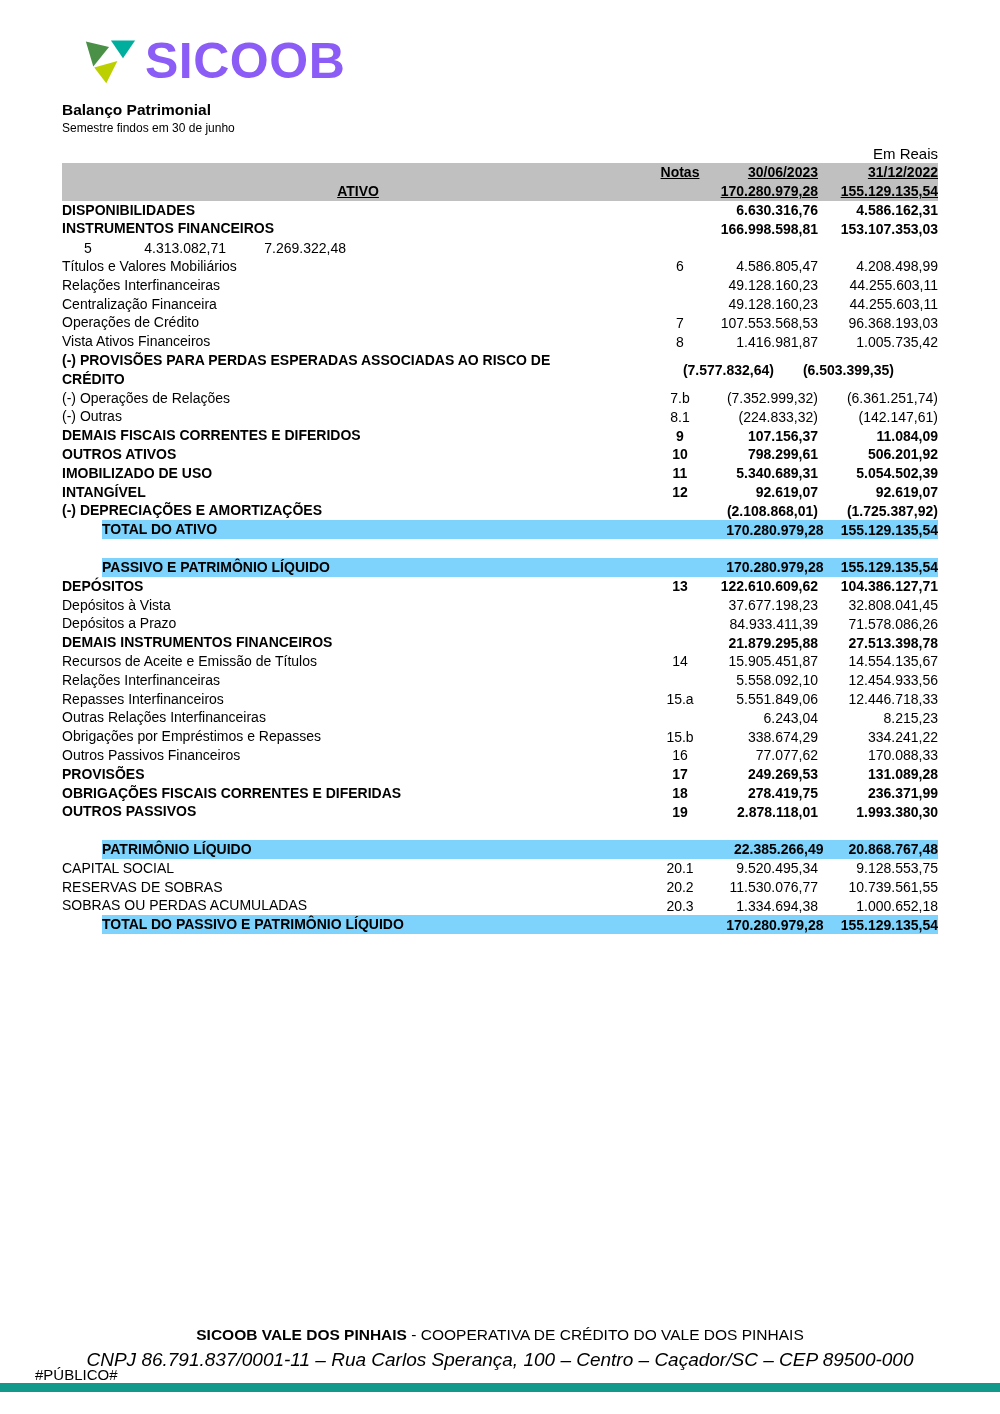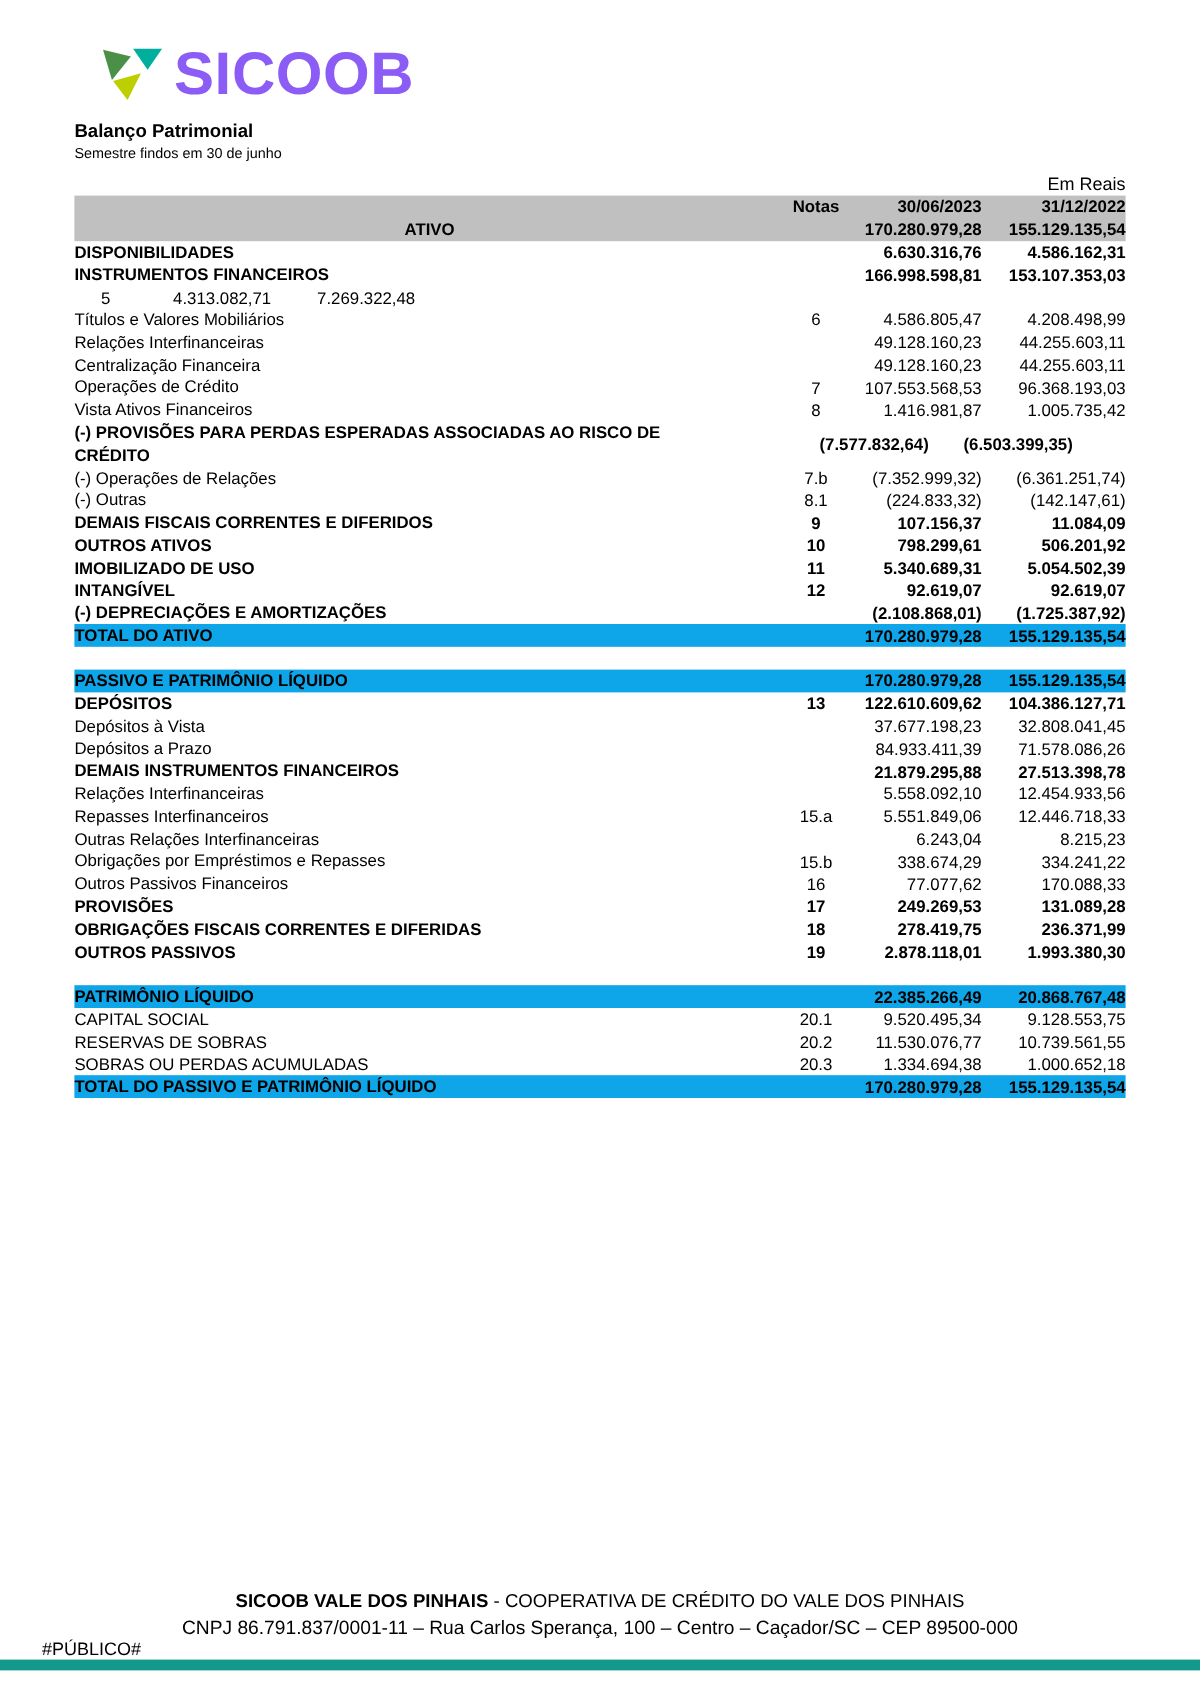--- a/index.html
+++ b/index.html
@@ -15,36 +15,36 @@
 
   
   .title-block { position:absolute; left:62px; top:100px; }
   .doc-title { font-size:15.5px; font-weight:bold; line-height:19px; }
   .doc-subtitle { font-size:12px; line-height:19px; }
 
   .em-reais { position:absolute; right:62px; top:145px; font-size:15px; }
 
   
   .doc-table { position:absolute; left:62px; top:163px; width:876px; font-size:14px; }
-  .band { background:#C0C0C0; }
+  .band { background:#C0C0C0;text-decoration:underline; }
   .trow { display:flex; align-items:center; min-height:18.8px; }
   .c-label { width:592px; line-height:18.8px; }
   .c-nota { width:52px; text-align:center; white-space:nowrap; }
   .c-v1 { width:112px; text-align:right; white-space:nowrap; }
   .c-v2 { width:120px; text-align:right; white-space:nowrap; }
   .trow.bold { font-weight:bold; }
-  .trow.gray { background:#0ea5e9; font-weight:bold; }
+  .trow.gray { background:#7dd3fc; font-weight:bold;margin-left:40px; }
   .bold-cell { font-weight:bold; }
   .center { text-align:center; }
   .spacer { height:19px; }
   .wraplbl .c-label { max-width:548px; }
 
   
   .footer-line1 { position:absolute; left:0; top:1326px; width:1000px; text-align:center; font-size:15.5px; }
-  .footer-line2 { position:absolute; left:0; top:1349px; width:1000px; text-align:center; font-size:16px; }
+  .footer-line2 { position:absolute; left:0; top:1349px; width:1000px; text-align:center; font-size:19px;font-style:italic; }
   .classification { position:absolute; left:35px; top:1366px; font-size:15px; }
   .bottom-bar { position:absolute; left:0; top:1383px; width:1000px; height:9px; }
 </style>
 </head>
 <body>
 
 <div class="page">
 
   <div class="logo">
     <svg class="logo-mark" viewBox="0 0 56 52" aria-hidden="true">
@@ -204,20 +204,26 @@
           <div class="c-v1">84.933.411,39</div>
           <div class="c-v2">71.578.086,26</div>
         </div>
         <div class="trow bold">
           <div class="c-label">DEMAIS INSTRUMENTOS FINANCEIROS</div>
           <div class="c-nota"></div>
           <div class="c-v1">21.879.295,88</div>
           <div class="c-v2">27.513.398,78</div>
         </div>
         <div class="trow">
+          <div class="c-label">Recursos de Aceite e Emissão de Títulos</div>
+          <div class="c-nota">14</div>
+          <div class="c-v1">15.905.451,87</div>
+          <div class="c-v2">14.554.135,67</div>
+        </div>
+        <div class="trow">
           <div class="c-label">Relações Interfinanceiras</div>
           <div class="c-nota"></div>
           <div class="c-v1">5.558.092,10</div>
           <div class="c-v2">12.454.933,56</div>
         </div>
         <div class="trow">
           <div class="c-label">Repasses Interfinanceiros</div>
           <div class="c-nota">15.a</div>
           <div class="c-v1">5.551.849,06</div>
           <div class="c-v2">12.446.718,33</div>

